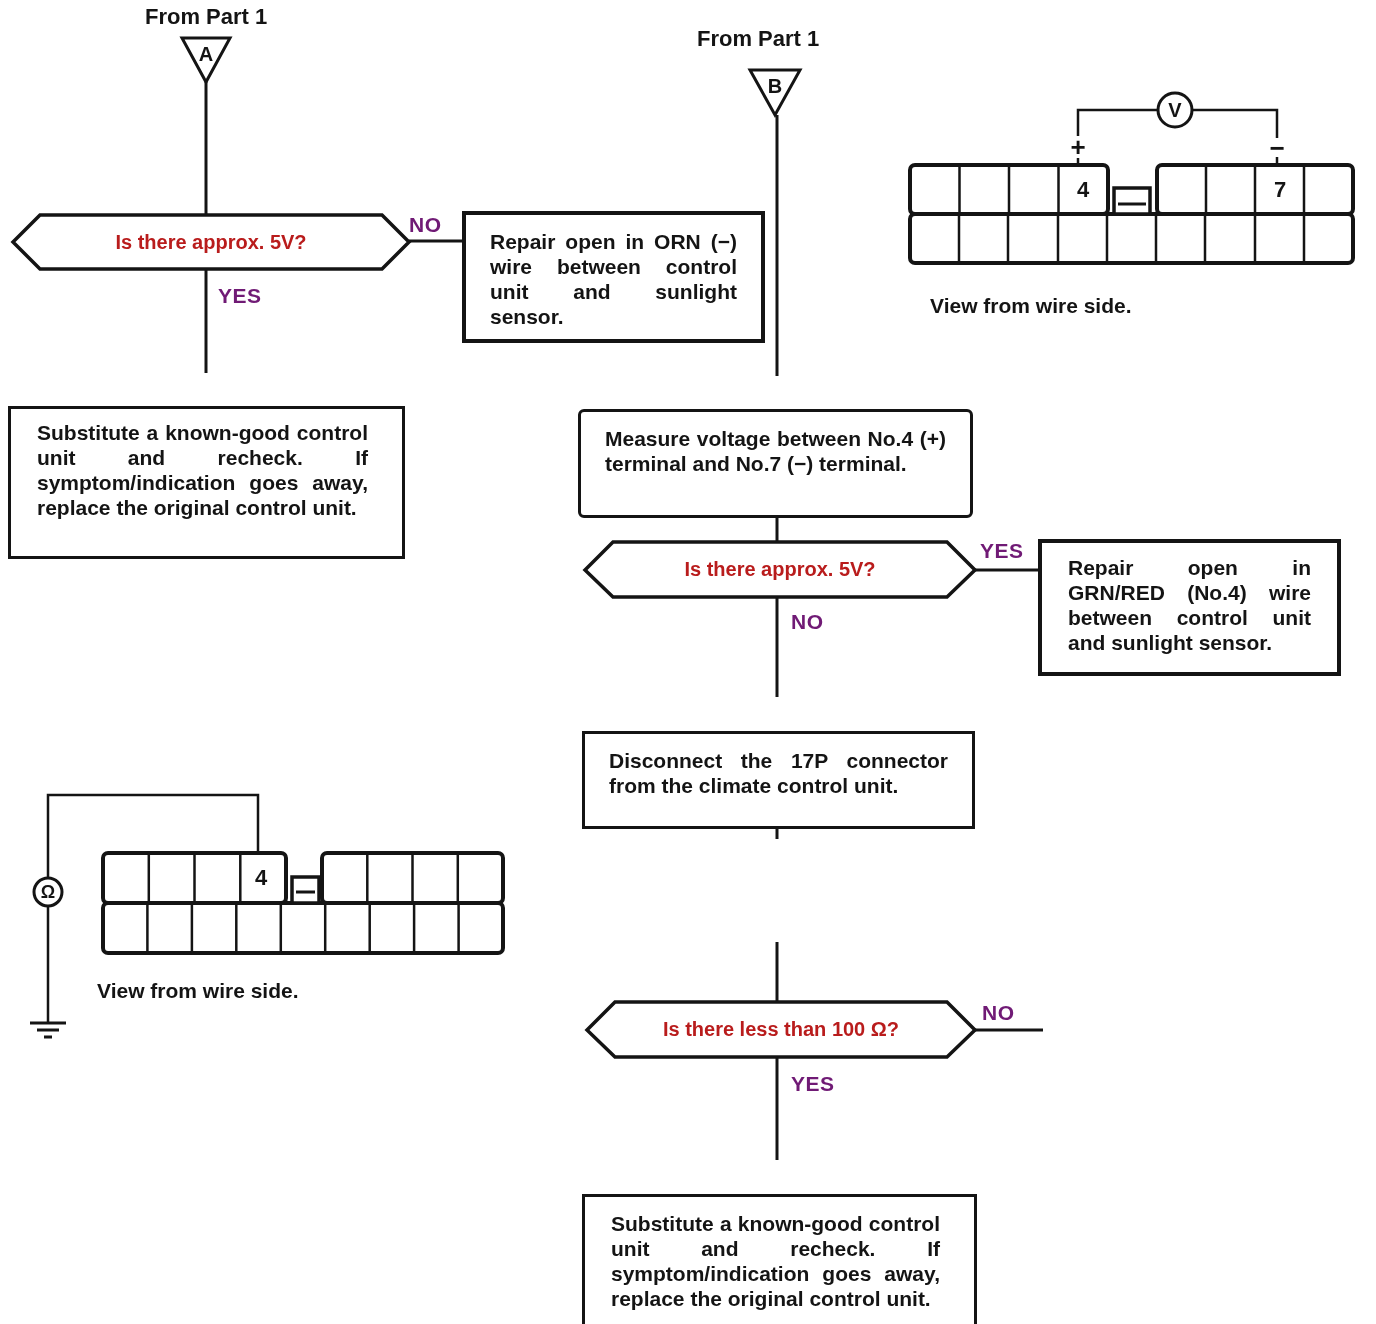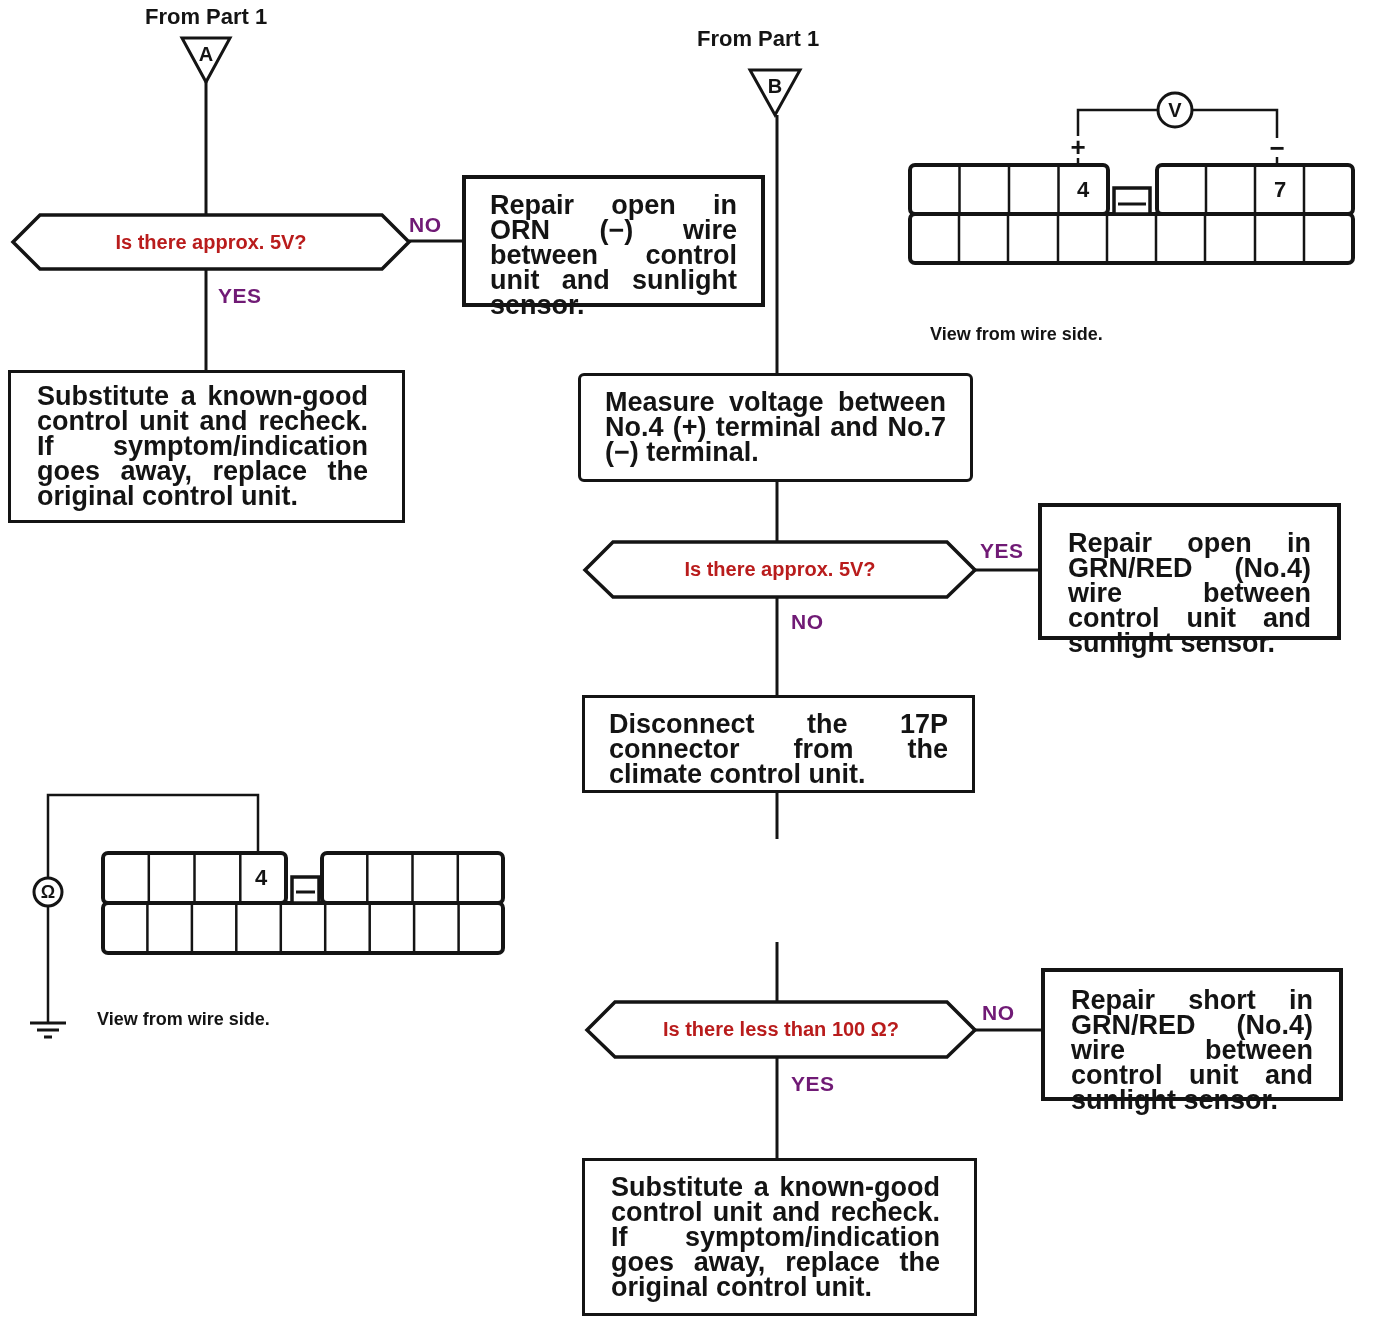--- a/index.html
+++ b/index.html
@@ -3,31 +3,31 @@
 <meta charset="utf-8">
 <style>
   html,body{margin:0;padding:0;background:#ffffff;}
   .stage{
     position:relative;width:1376px;height:1324px;background:#ffffff;
     font-family:"Liberation Sans",sans-serif;color:#141414;overflow:hidden;
   }
   .art{position:absolute;left:0;top:0;}
   .pbox{
     position:absolute;box-sizing:border-box;background:#ffffff;
-    border:4px solid #141414;font-weight:700;font-size:27px;line-height:25px;
-    text-align:justify;padding:14px 24px;color:#141414;
+    border:4px solid #141414;font-weight:700;font-size:21px;line-height:25px;
+    text-align:justify;padding:14px 24px;color:#141414;margin-top:36px;
   }
   .pbox.thin{border-width:3px;}
   .hexlbl{
     position:absolute;display:flex;align-items:center;justify-content:center;
     font-weight:700;font-size:20px;color:#b91c1c;
   }
   .lbl{position:absolute;font-weight:700;font-size:21px;letter-spacing:.5px;color:#701a75;}
   .ctitle{position:absolute;font-weight:700;font-size:22px;color:#141414;}
-  .caption{position:absolute;font-weight:700;font-size:18px;color:#141414;margin-top:30px;}
+  .caption{position:absolute;font-weight:700;font-size:21px;color:#141414;}
   .glyph{
     position:absolute;transform:translate(-50%,-50%);
     font-weight:700;color:#141414;white-space:nowrap;
   }
 </style>
 </head>
 <body>
 
 <div class="stage">
 
@@ -114,30 +114,29 @@
 
   <div class="ctitle" style="left:697px;top:26px;">From Part 1</div>
   <div class="glyph" style="left:775px;top:86px;font-size:20px;">B</div>
 
   <div class="pbox thin" style="left:578px;top:373px;width:395px;height:109px;border-radius:6px;">Measure voltage between No.4 (+) terminal and No.7 (−) terminal.</div>
 
   <div class="hexlbl" style="left:585px;top:542px;width:390px;height:55px;">Is there approx. 5V?</div>
   <div class="lbl" style="left:980px;top:539px;">YES</div>
   <div class="lbl" style="left:791px;top:610px;">NO</div>
 
-  <div class="pbox" style="left:1038px;top:503px;width:303px;height:137px;padding:24px 26px;">Repair open in GRN/RED (No.4) wire between control unit and sunlight sensor.</div>
+  <div class="pbox" style="left:1038px;top:503px;width:303px;height:137px;padding:12px 26px;">Repair open in GRN/RED (No.4) wire between control unit and sunlight sensor.</div>
 
   <div class="pbox thin" style="left:582px;top:695px;width:393px;height:98px;">Disconnect the 17P connector from the climate control unit.</div>
 
 
   <div class="hexlbl" style="left:587px;top:1002px;width:388px;height:55px;">Is there less than 100 Ω?</div>
   <div class="lbl" style="left:982px;top:1001px;">NO</div>
   <div class="lbl" style="left:791px;top:1072px;">YES</div>
 
-  <div class="pbox" style="left:1041px;top:968px;width:302px;height:133px;padding:16px 26px;">Repair short in GRN/RED (No.4) wire between control unit and sunlight sensor.</div>
 
   <div class="pbox thin" style="left:582px;top:1158px;width:395px;height:158px;padding:14px 34px 11px 26px;">Substitute a known-good control unit and recheck. If symptom/indication goes away, replace the original control unit.</div>
 
   <div class="glyph" style="left:1175px;top:110px;font-size:20px;">V</div>
   <div class="glyph" style="left:1078px;top:147px;font-size:26px;">+</div>
   <div class="glyph" style="left:1277px;top:148px;font-size:26px;">−</div>
   <div class="glyph" style="left:1083px;top:190px;font-size:22px;">4</div>
   <div class="glyph" style="left:1280px;top:190px;font-size:22px;">7</div>
   <div class="caption" style="left:930px;top:294px;">View from wire side.</div>
 

